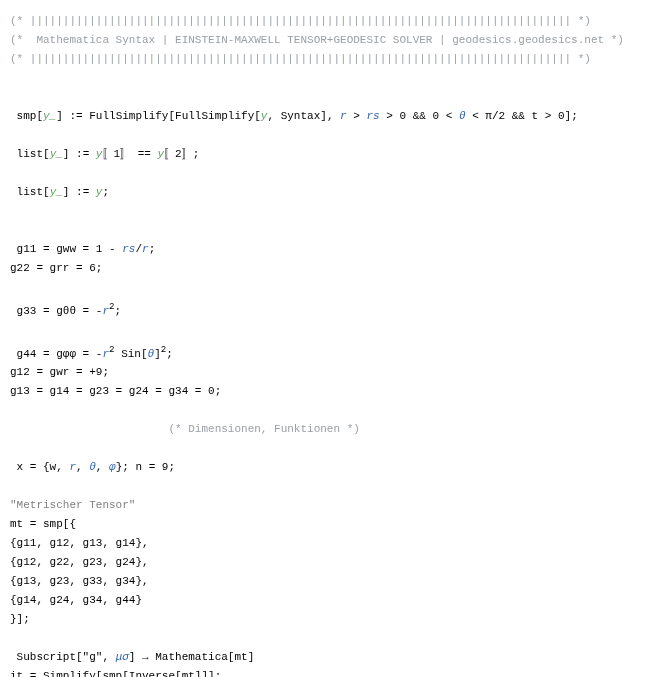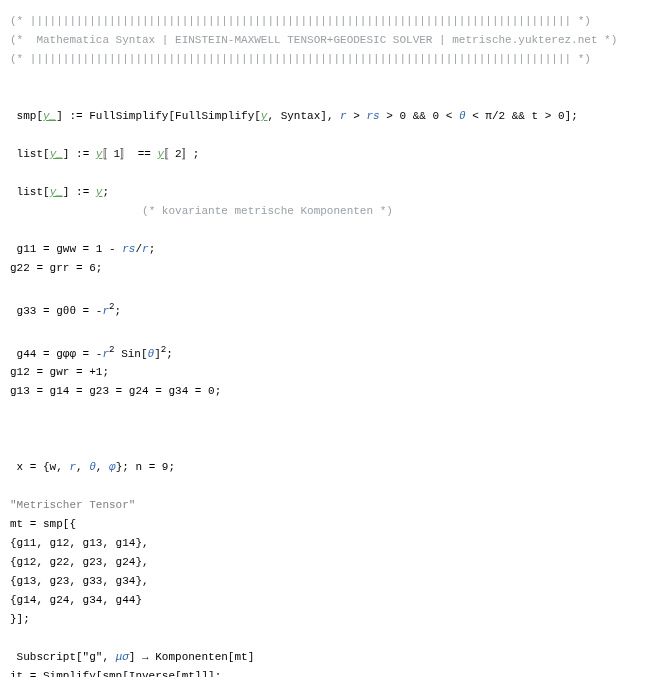--- a/index.html
+++ b/index.html
@@ -10,77 +10,77 @@
     font-size: 11px;
     line-height: 19px;
     color: #000;
     width: 670px;
     box-sizing: border-box;
   }
   .line { white-space: pre; }
   .cmt { color: #9aa0a6; } 
   .str { color: #808080; }
   .var { color: #3166b0; font-style: italic; }
-  .arg { color: #5a9e5a; font-style: italic; text-decoration: underline; }
+  .arg { color: #5a9e5a; font-style: italic; }
   .spacer { height: 19px; }
 </style>
 </head>
 <body>
 
 <div class="line cmt">(* |||||||||||||||||||||||||||||||||||||||||||||||||||||||||||||||||||||||||||||||||| *)</div>
-<div class="line cmt">(*  Mathematica Syntax | EINSTEIN-MAXWELL TENSOR+GEODESIC SOLVER | metrische.yukterez.net *)</div>
+<div class="line cmt">(*  Mathematica Syntax | EINSTEIN-MAXWELL TENSOR+GEODESIC SOLVER | geodesics.geodesics.net *)</div>
 <div class="line cmt">(* |||||||||||||||||||||||||||||||||||||||||||||||||||||||||||||||||||||||||||||||||| *)</div>
 <div class="spacer"></div>
 
 <div class="line">
  <span>smp[</span><span class="arg">y_</span><span>] := FullSimplify[FullSimplify[</span><span class="arg">y</span><span>, Syntax], </span><span class="var">r</span><span> &gt; </span><span class="var">rs</span><span> &gt; 0 &amp;&amp; 0 &lt; </span><span class="var">θ</span><span> &lt; π/2 &amp;&amp; t &gt; 0];</span>
 </div>
 
 <div class="line">
  <span>list[</span><span class="arg">y_</span><span>] := </span><span class="arg">y</span><span>〚1〛 == </span><span class="arg">y</span><span>〚2〛;</span>
 </div>
 
 <div class="line">
  <span>list[</span><span class="arg">y_</span><span>] := </span><span class="arg">y</span><span>;</span>
 </div>
 
-<div class="line"><span>                    </span><span class="cmt">(* kovariante metrische Komponenten *)</span></div>
+<div class="line"><span>                    </span></div>
 
 <div class="line">
  <span>g11 = gww = 1 - </span><span class="var">rs</span><span>/</span><span class="var">r</span><span>;</span>
 </div>
 
 <div class="line">g22 = grr = 6;</div>
 
 <div class="line">
  <span>g33 = gθθ = -</span><span class="var">r</span><sup>2</sup><span>;</span>
 </div>
 
 <div class="line">
  <span>g44 = gφφ = -</span><span class="var">r</span><sup>2</sup><span> Sin[</span><span class="var">θ</span><span>]</span><sup>2</sup><span>;</span>
 </div>
 
-<div class="line">g12 = gwr = +1;</div>
+<div class="line">g12 = gwr = +9;</div>
 <div class="line">g13 = g14 = g23 = g24 = g34 = 0;</div>
 
 <div class="spacer"></div>
 
-<div class="line"><span>                        </span></div>
+<div class="line"><span>                        </span><span class="cmt">(* Dimensionen, Funktionen *)</span></div>
 
 <div class="line">
  <span>x = {w, </span><span class="var">r</span><span>, </span><span class="var">θ</span><span>, </span><span class="var">φ</span><span>}; n = 9;</span>
 </div>
 
 <div class="spacer"></div>
 
 <div class="line str">"Metrischer Tensor"</div>
 <div class="line">mt = smp[{</div>
 <div class="line">{g11, g12, g13, g14},</div>
 <div class="line">{g12, g22, g23, g24},</div>
 <div class="line">{g13, g23, g33, g34},</div>
 <div class="line">{g14, g24, g34, g44}</div>
 <div class="line">}];</div>
 
 <div class="line">
- <span>Subscript["g", </span><span class="var">μσ</span><span>] → Komponenten[mt]</span>
+ <span>Subscript["g", </span><span class="var">μσ</span><span>] → Mathematica[mt]</span>
 </div>
 
 <div class="line">it = Simplify[smp[Inverse[mt]]];</div>
 
 </body></html>

